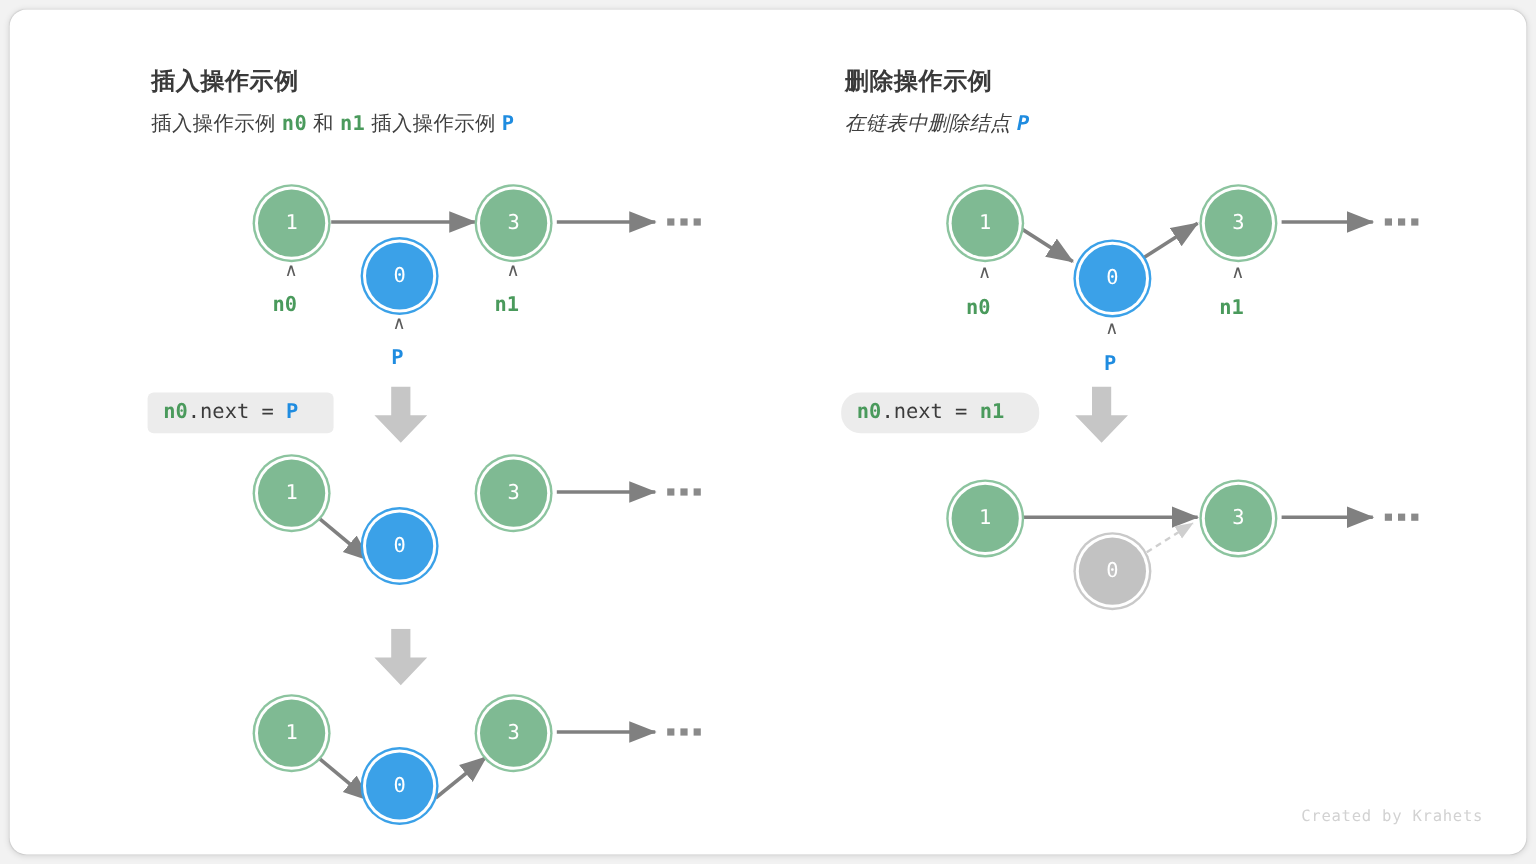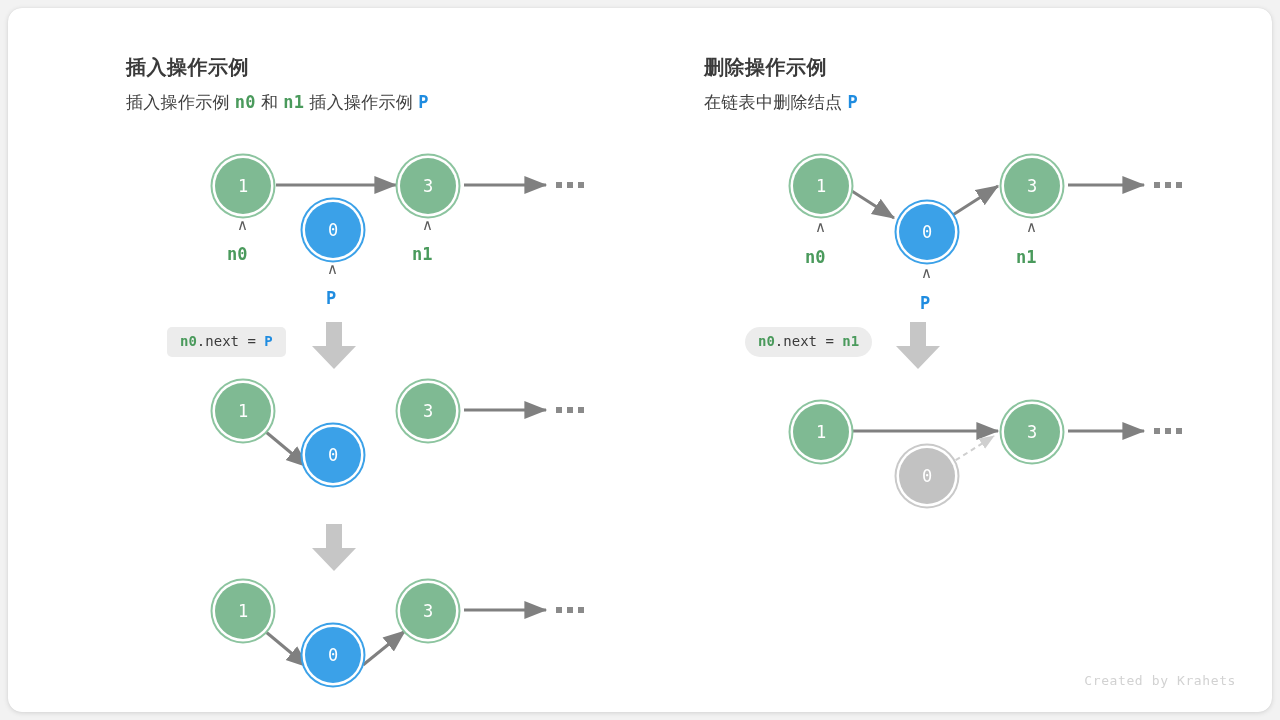--- a/index.html
+++ b/index.html
@@ -105,27 +105,26 @@
     display: block;
     width: 6px; height: 6px;
     background: #8a8a8a;
   }
 
   
   .chip {
     position: absolute;
     background: #ececec;
     border-radius: 5px;
-    padding: 7px 13px 8px 13px;
-    font-family: "DejaVu Sans Mono", "Liberation Mono", monospace;
-    font-size: 14px;
+    padding: 7px 29px 8px 13px;
+    font-family: "DejaVu Sans Mono", "Liberation Mono", monospace;
+    font-size: 17px;
     color: #3b3b3b;
     white-space: nowrap;
     line-height: 1.1;
-    margin-left: 44px;
   }
   .chip .op { color: #3b3b3b; font-weight: normal; }
 
   
   .fatarrow { position: absolute; }
 
   
   #footer {
     position: absolute;
     right: 36px; bottom: 24px;
@@ -220,21 +219,21 @@
         <i></i>
           <i></i>
           <i></i>
       </div>
     </div>
 
     <div class="panel" id="panel-delete">
 
       <div class="panel-title" style="left:118px; top:46px;">删除操作示例</div>
 
-      <div class="panel-sub" id="delete-sub" style="left:118px; top:83px;"><span class="op">在链表中删除结点 </span><span class="mono v-blue">P</span></div>
+      <div class="panel-sub" id="delete-sub" style="left:118px; top:83px;font-style:italic;"><span class="op">在链表中删除结点 </span><span class="mono v-blue">P</span></div>
 
       <svg class="arrow-svg" style="left:0px; top:0px; width:674px; height:704px;">
 
         <line x1="258" y1="178" x2="308" y2="210" stroke="#808080" stroke-width="3" marker-end="url(#ah-gray)"></line>
 
         <line x1="362" y1="210" x2="412" y2="178" stroke="#808080" stroke-width="3" marker-end="url(#ah-gray)"></line>
 
         <line x1="482" y1="177" x2="558" y2="177" stroke="#808080" stroke-width="3" marker-end="url(#ah-gray)"></line>
 
         <line x1="258" y1="423" x2="412" y2="423" stroke="#808080" stroke-width="3" marker-end="url(#ah-gray)"></line>

